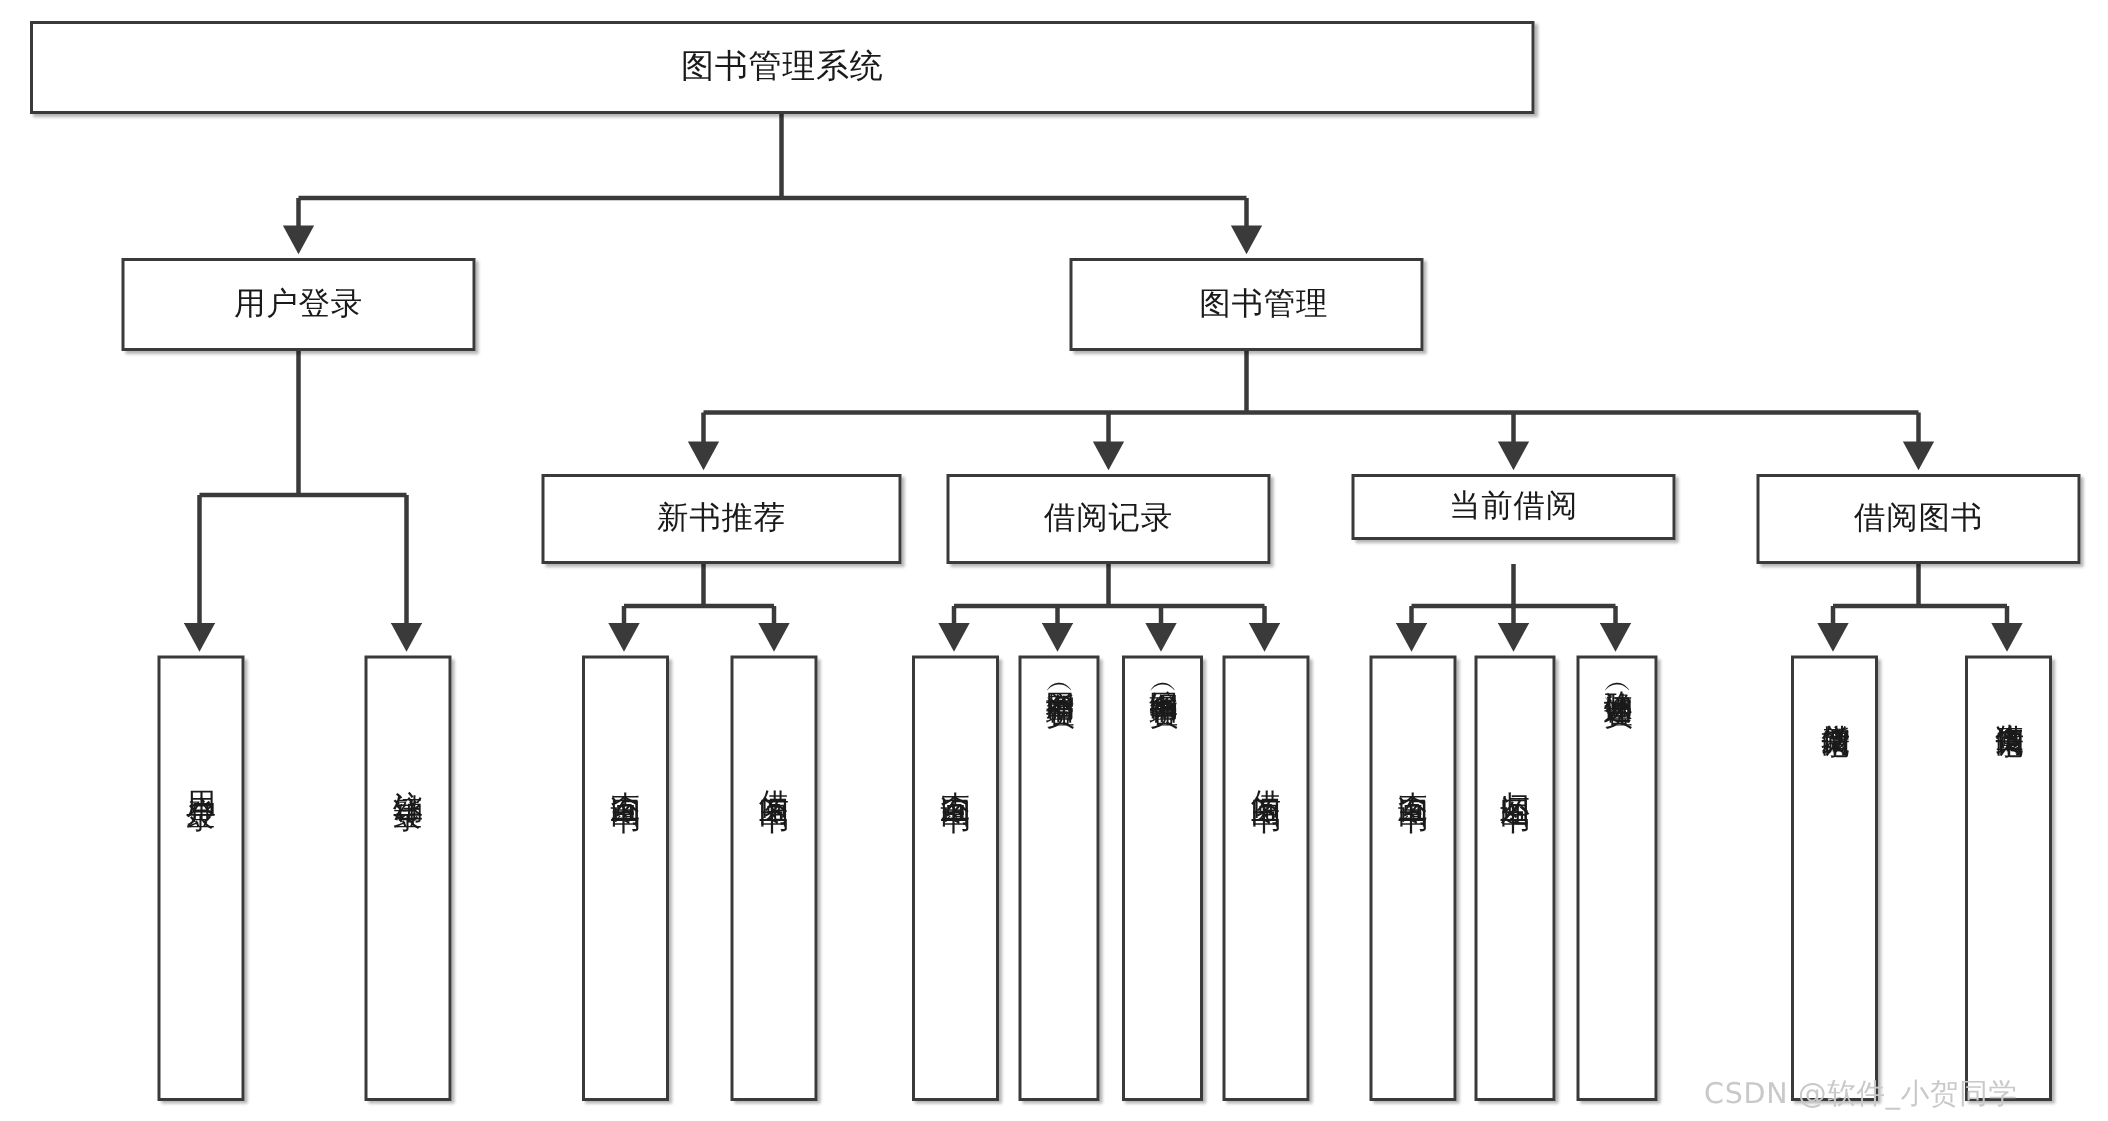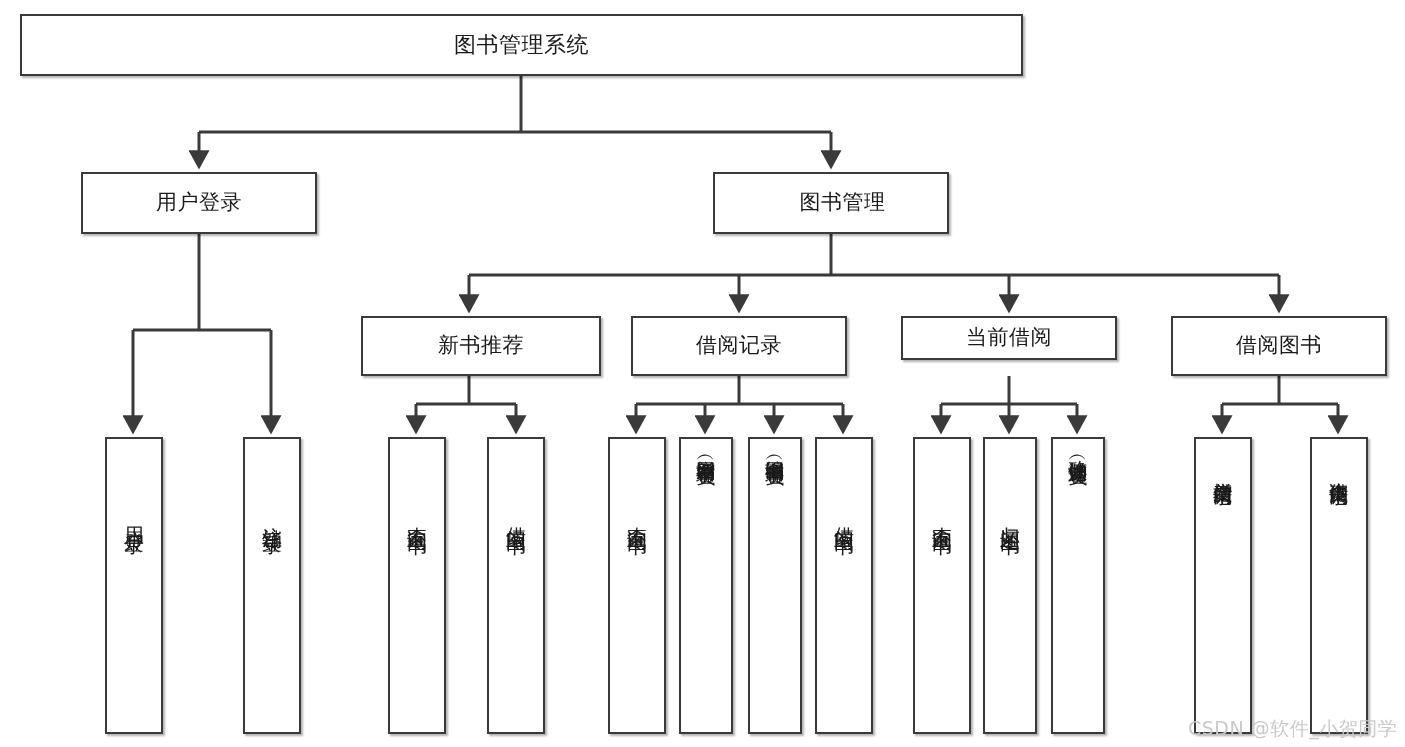--- a/index.html
+++ b/index.html
@@ -63,21 +63,21 @@
     letter-spacing: 3px;
     white-space: nowrap;
     max-height: 286px;
   }
   .node.leaf.tall-text .label {
     font-size: 19px;
     letter-spacing: 1px;
   }
   .watermark {
     position: absolute;
-    left: 1188px;
+    left: 1136px;
     top: 716px;
     font-size: 19px;
     color: #c9c9c9;
     white-space: nowrap;
     letter-spacing: 0.5px;
     font-family: "DejaVu Sans", "Liberation Sans", sans-serif;
   }
 </style>
 </head>
 <body>

